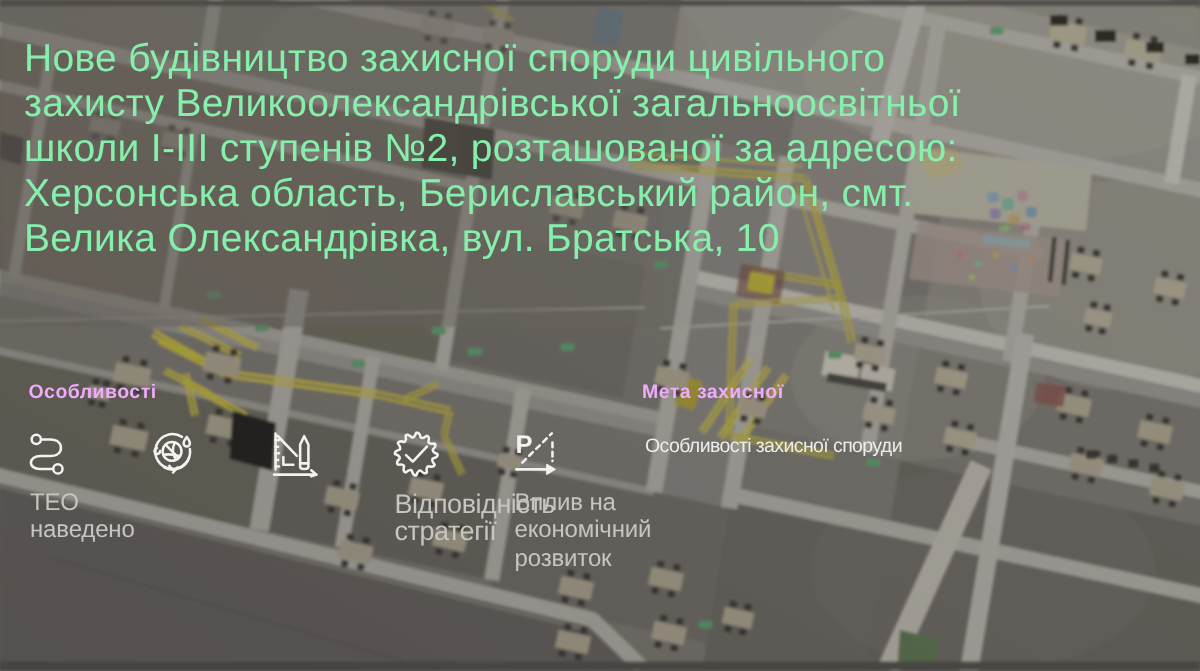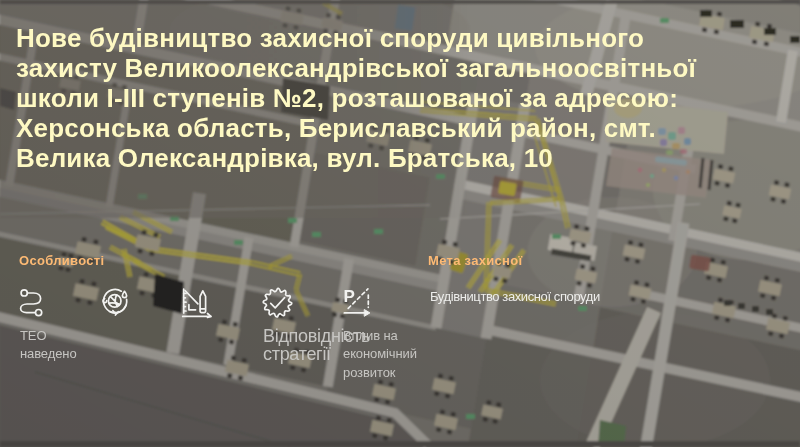--- a/index.html
+++ b/index.html
@@ -1,18 +1,18 @@
 <!DOCTYPE html>
 <html lang="uk"><head><meta charset="utf-8"><title>Проєкт</title>
 <style>
 html,body{margin:0;padding:0;background:#555}
 .stage{position:relative;width:800px;height:447px;overflow:hidden;background:#605e5b;font-family:"Liberation Sans",sans-serif}
-.title{position:absolute;left:16px;top:23px;font-size:26px;line-height:30px;font-weight:bold;color:#fef9c3;letter-spacing:0.2px;white-space:nowrap}
-.h2{position:absolute;font-size:13px;font-weight:bold;color:#fdba74;letter-spacing:0.3px;white-space:nowrap}
-.lbl{position:absolute;top:327px;font-size:13px;line-height:18.4px;color:#c6c5c2;letter-spacing:-0.1px;white-space:nowrap}
+.title{position:absolute;left:16px;top:23px;font-size:26px;line-height:30px;font-weight:normal;color:#86efac;letter-spacing:0.2px;white-space:nowrap}
+.h2{position:absolute;font-size:13px;font-weight:bold;color:#f0abfc;letter-spacing:0.3px;white-space:nowrap}
+.lbl{position:absolute;top:327px;font-size:16px;line-height:18.4px;color:#c6c5c2;letter-spacing:-0.1px;white-space:nowrap}
 .goal{position:absolute;left:430px;top:288.5px;font-size:13px;color:#ededeb;letter-spacing:-0.4px;white-space:nowrap}
 </style></head>
 <body>
 <div class="stage">
 
 <svg width="800" height="447" viewBox="0 0 800 447" style="position:absolute;left:0;top:0">
       <filter id="soft" x="-5%" y="-5%" width="110%" height="110%">
         <feGaussianBlur stdDeviation="1.1"></feGaussianBlur>
       </filter>
       <g filter="url(#soft)">
@@ -577,21 +577,21 @@
 
 <text x="343.6" y="301.7" font-family="Liberation Sans, sans-serif" font-size="17" font-weight="bold" fill="#f2f2f0">P</text>
 </svg>
 
 <div class="title">Нове будівництво захисної споруди цивільного<br>захисту Великоолександрівської загальноосвітньої<br>школи І-ІІІ ступенів №2, розташованої за адресою:<br>Херсонська область, Бериславський район, смт.<br>Велика Олександрівка, вул. Братська, 10</div>
 
 <div class="h2" style="left:19px;top:252.7px">Особливості</div>
 
 <div class="h2" style="left:428px;top:252.7px">Мета захисної</div>
 
-<div class="goal">Будівництво захисної споруди</div>
+<div class="goal">Особливості захисної споруди</div>
 
 <div class="lbl" style="left:20px">ТЕО<br>наведено</div>
 
 
 
 <div class="lbl" style="left:263px;font-size:18px;letter-spacing:-0.3px">Відповідність<br>стратегії</div>
 
 <div class="lbl" style="left:343px">Вплив на<br>економічний<br>розвиток</div>
 </div>
 </body></html>

